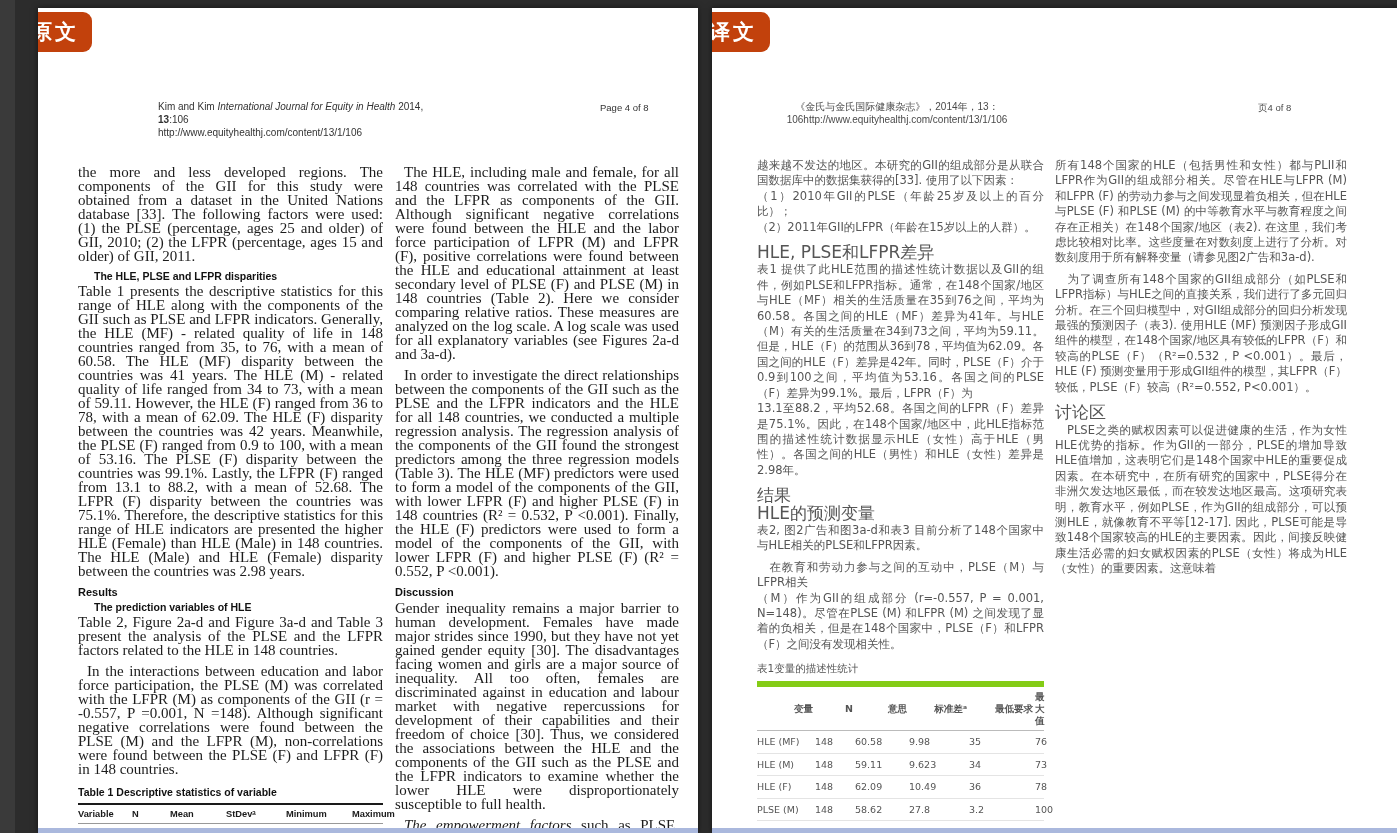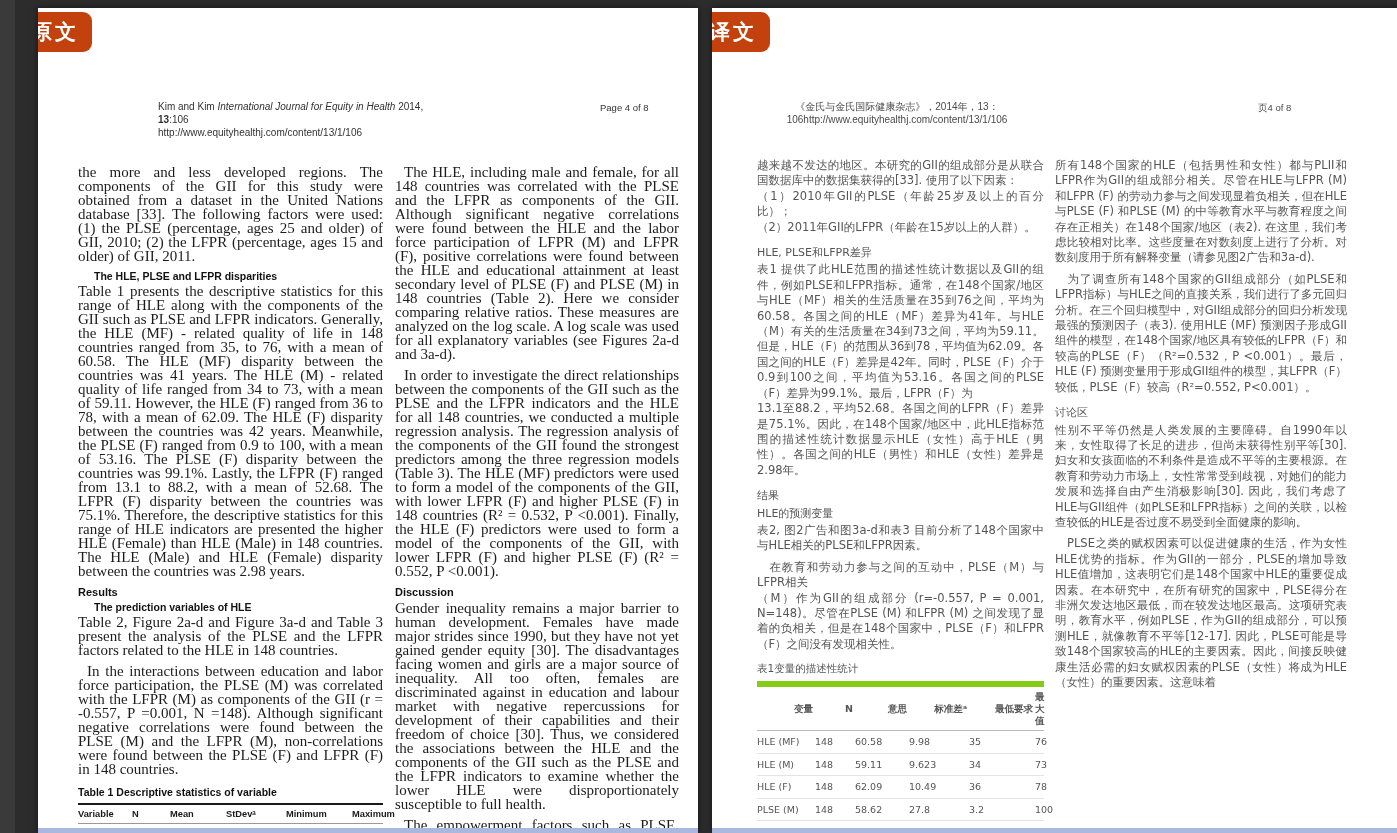--- a/index.html
+++ b/index.html
@@ -32,40 +32,40 @@
   
   #page-left .col1 { left:40px;  top:157px; width:305px; }
   #page-left .col2 { left:357px; top:157px; width:284px; }
   .en p {
     margin:0 0 7px 0; font-family:"Liberation Serif", serif;
     font-size:15px; line-height:14px; color:#1c1c1c; text-align:justify;
   }
   .en p.ind { text-indent:9px; }
   .h-major { margin:7px 0 2px 0; font:bold 11px/14px "Liberation Sans", sans-serif; color:#111; }
   .h-minor { margin:6px 0 1px 16px; font:bold 10.5px/13px "Liberation Sans", sans-serif; color:#111; }
-  .lead-i { }
+  .lead-i { font-style:italic; }
 
   .ttitle-en { margin:10px 0 4px 0; font:bold 10.5px/13px "Liberation Sans", sans-serif; color:#111; }
   table.dtable { width:100%; border-collapse:collapse; table-layout:fixed; }
   table.dtable th { text-align:left; font:bold 9.3px/11px "Liberation Sans", sans-serif; color:#1a1a1a;
     border-top:2px solid #1a1a1a; border-bottom:1px solid #999; padding:4px 2px 3px 0; }
   table.dtable td { font:9.3px/11px "Liberation Sans", sans-serif; color:#222;
     border-bottom:1px solid #ddd; padding:4.5px 2px 4px 0; }
   #page-left  th:nth-child(1){width:52px} #page-left th:nth-child(2){width:36px}
   #page-left  th:nth-child(3){width:54px} #page-left th:nth-child(4){width:58px}
   #page-left  th:nth-child(5){width:64px}
 
   
   #page-right .col1 { left:45px;  top:150px; width:287px; }
   #page-right .col2 { left:343px; top:150px; width:292px; }
   .cn p {
     margin:0 0 6px 0; font-family:"DejaVu Sans", sans-serif;
     font-size:11.5px; line-height:15.4px; color:#555; text-align:justify; white-space:pre-line;
   }
-  .h-cn { margin:10px 0 2px 0; font-size:11px; line-height:15.4px; color:#555; font-weight:normal;
+  .h-cn { margin:10px 0 2px 0; font-size:17px; line-height:15.4px; color:#555; font-weight:normal;
     font-family:"DejaVu Sans", sans-serif; }
   .ttitle-cn { margin:10px 0 5px 0; font-size:10.5px; color:#555; font-family:"DejaVu Sans", sans-serif; }
   table.ctable th { font:bold 9.5px/12px "DejaVu Sans", sans-serif; color:#555;
     border-top:6px solid #84cc16; border-bottom:1px solid #bbb; text-align:right; padding:4px 2px 3px 0; }
   table.ctable td { font:9.5px/12px "DejaVu Sans", sans-serif; color:#555;
     border-bottom:1px solid #e4e4e4; padding:5px 2px 4.5px 0; }
   #page-right th:nth-child(1){width:56px} #page-right th:nth-child(2){width:38px}
   #page-right th:nth-child(3){width:52px} #page-right th:nth-child(4){width:58px}
   #page-right th:nth-child(5){width:64px}
 
@@ -245,18 +245,17 @@
           </tr>
         </tbody>
     </table>
 
   </div>
 
   <div class="col col2 cn">
     <p>所有148个国家的HLE（包括男性和女性）都与PLII和LFPR作为GII的组成部分相关。尽管在HLE与LFPR (M) 和LFPR (F) 的劳动力参与之间发现显着负相关，但在HLE与PLSE (F) 和PLSE (M) 的中等教育水平与教育程度之间存在正相关）在148个国家/地区（表2). 在这里，我们考虑比较相对比率。这些度量在对数刻度上进行了分析。对数刻度用于所有解释变量（请参见图2广告和3a-d).</p>
     <p>　为了调查所有148个国家的GII组成部分（如PLSE和LFPR指标）与HLE之间的直接关系，我们进行了多元回归分析。在三个回归模型中，对GII组成部分的回归分析发现最强的预测因子（表3). 使用HLE (MF) 预测因子形成GII组件的模型，在148个国家/地区具有较低的LFPR（F）和较高的PLSE（F）（R²=0.532，P &lt;0.001）。最后，HLE (F) 预测变量用于形成GII组件的模型，其LFPR（F）较低，PLSE（F）较高（R²=0.552, P&lt;0.001）。</p>
     <div class="h-cn">讨论区</div>
-    <p>性别不平等仍然是人类发展的主要障碍。自1990年以来，女性取得了长足的进步，但尚未获得性别平等[30]. 妇女和女孩面临的不利条件是造成不平等的主要根源。在教育和劳动力市场上，女性常常受到歧视，对她们的能力发展和选择自由产生消极影响[30]. 因此，我们考虑了HLE与GII组件（如PLSE和LFPR指标）之间的关联，以检查较低的HLE是否过度不易受到全面健康的影响。</p>
     <p>　PLSE之类的赋权因素可以促进健康的生活，作为女性HLE优势的指标。作为GII的一部分，PLSE的增加导致HLE值增加，这表明它们是148个国家中HLE的重要促成因素。在本研究中，在所有研究的国家中，PLSE得分在非洲欠发达地区最低，而在较发达地区最高。这项研究表明，教育水平，例如PLSE，作为GII的组成部分，可以预测HLE，就像教育不平等[12-17]. 因此，PLSE可能是导致148个国家较高的HLE的主要因素。因此，间接反映健康生活必需的妇女赋权因素的PLSE（女性）将成为HLE（女性）的重要因素。这意味着</p>
   </div>
 
   <div class="bottom-strip"></div>
 </div>
 
 </body></html>

